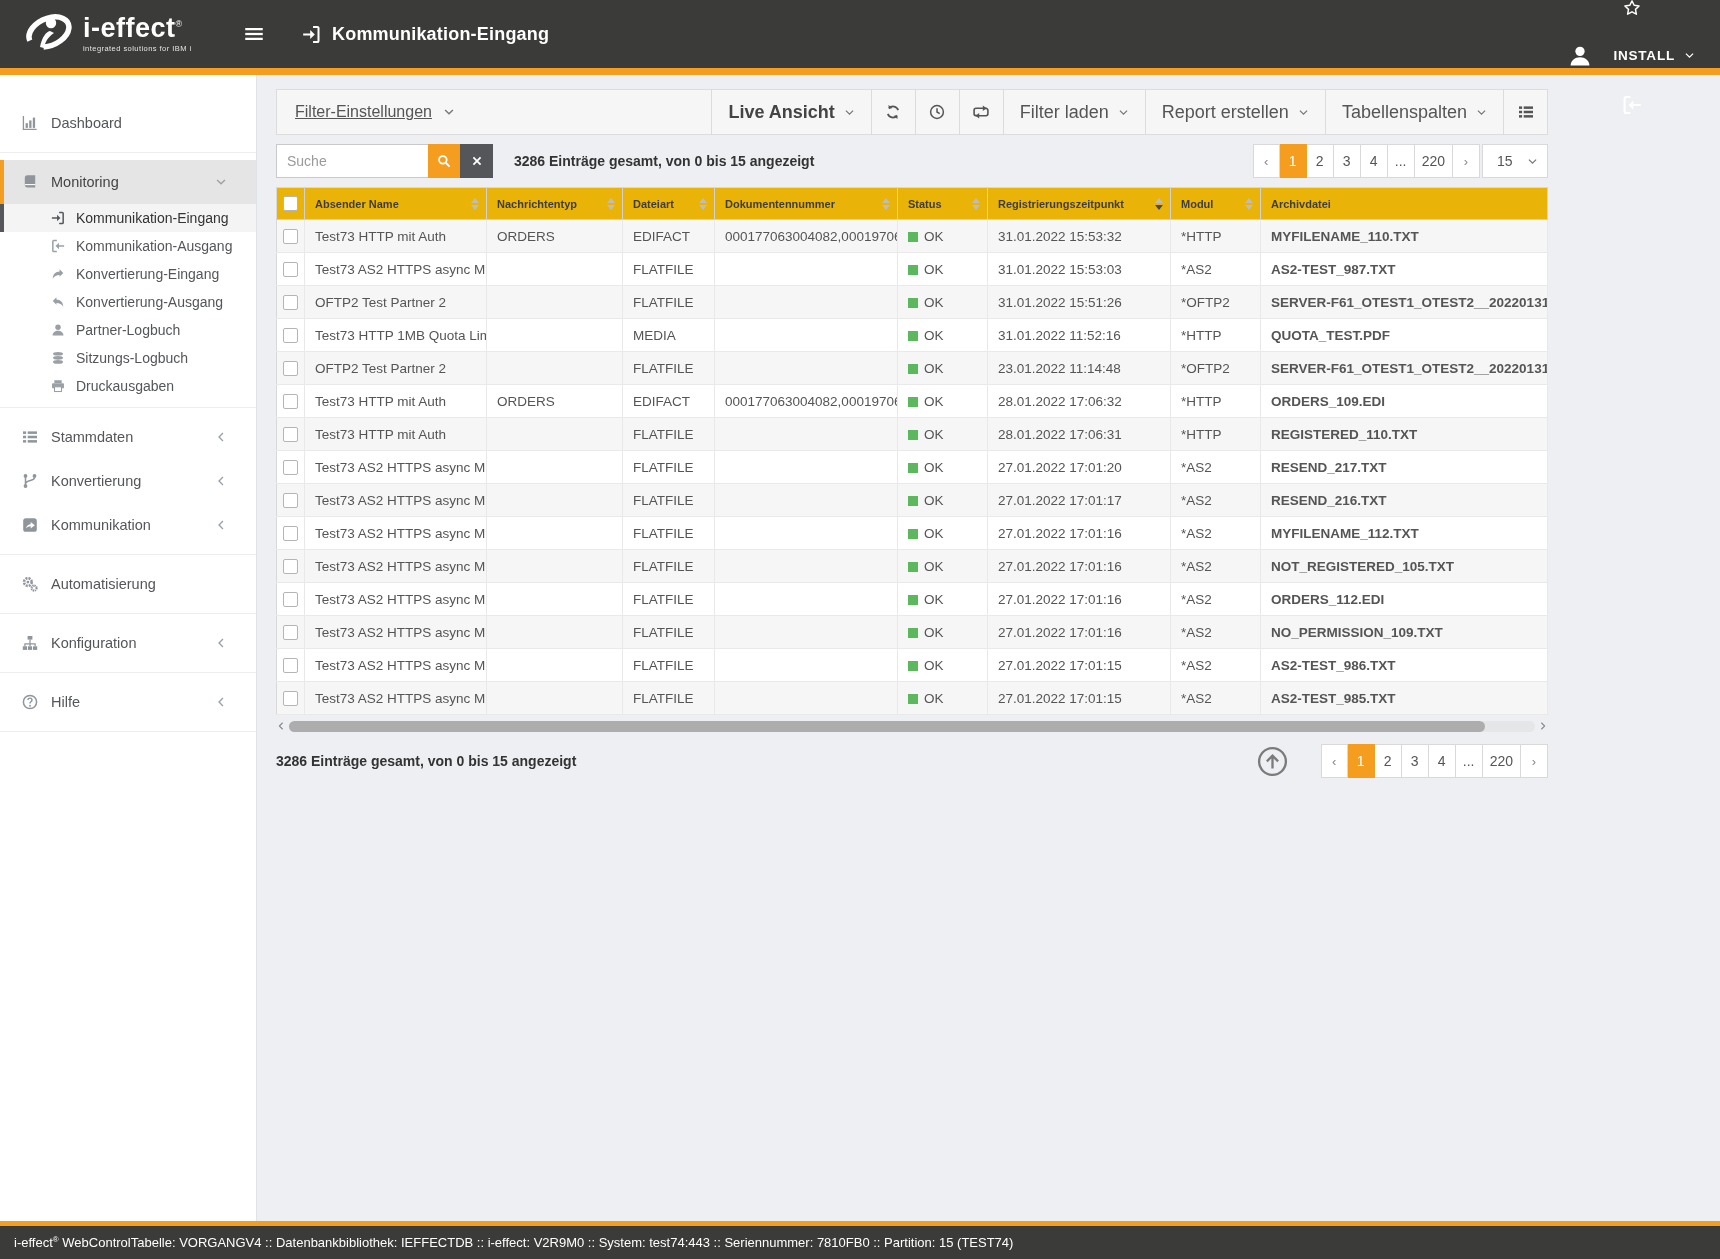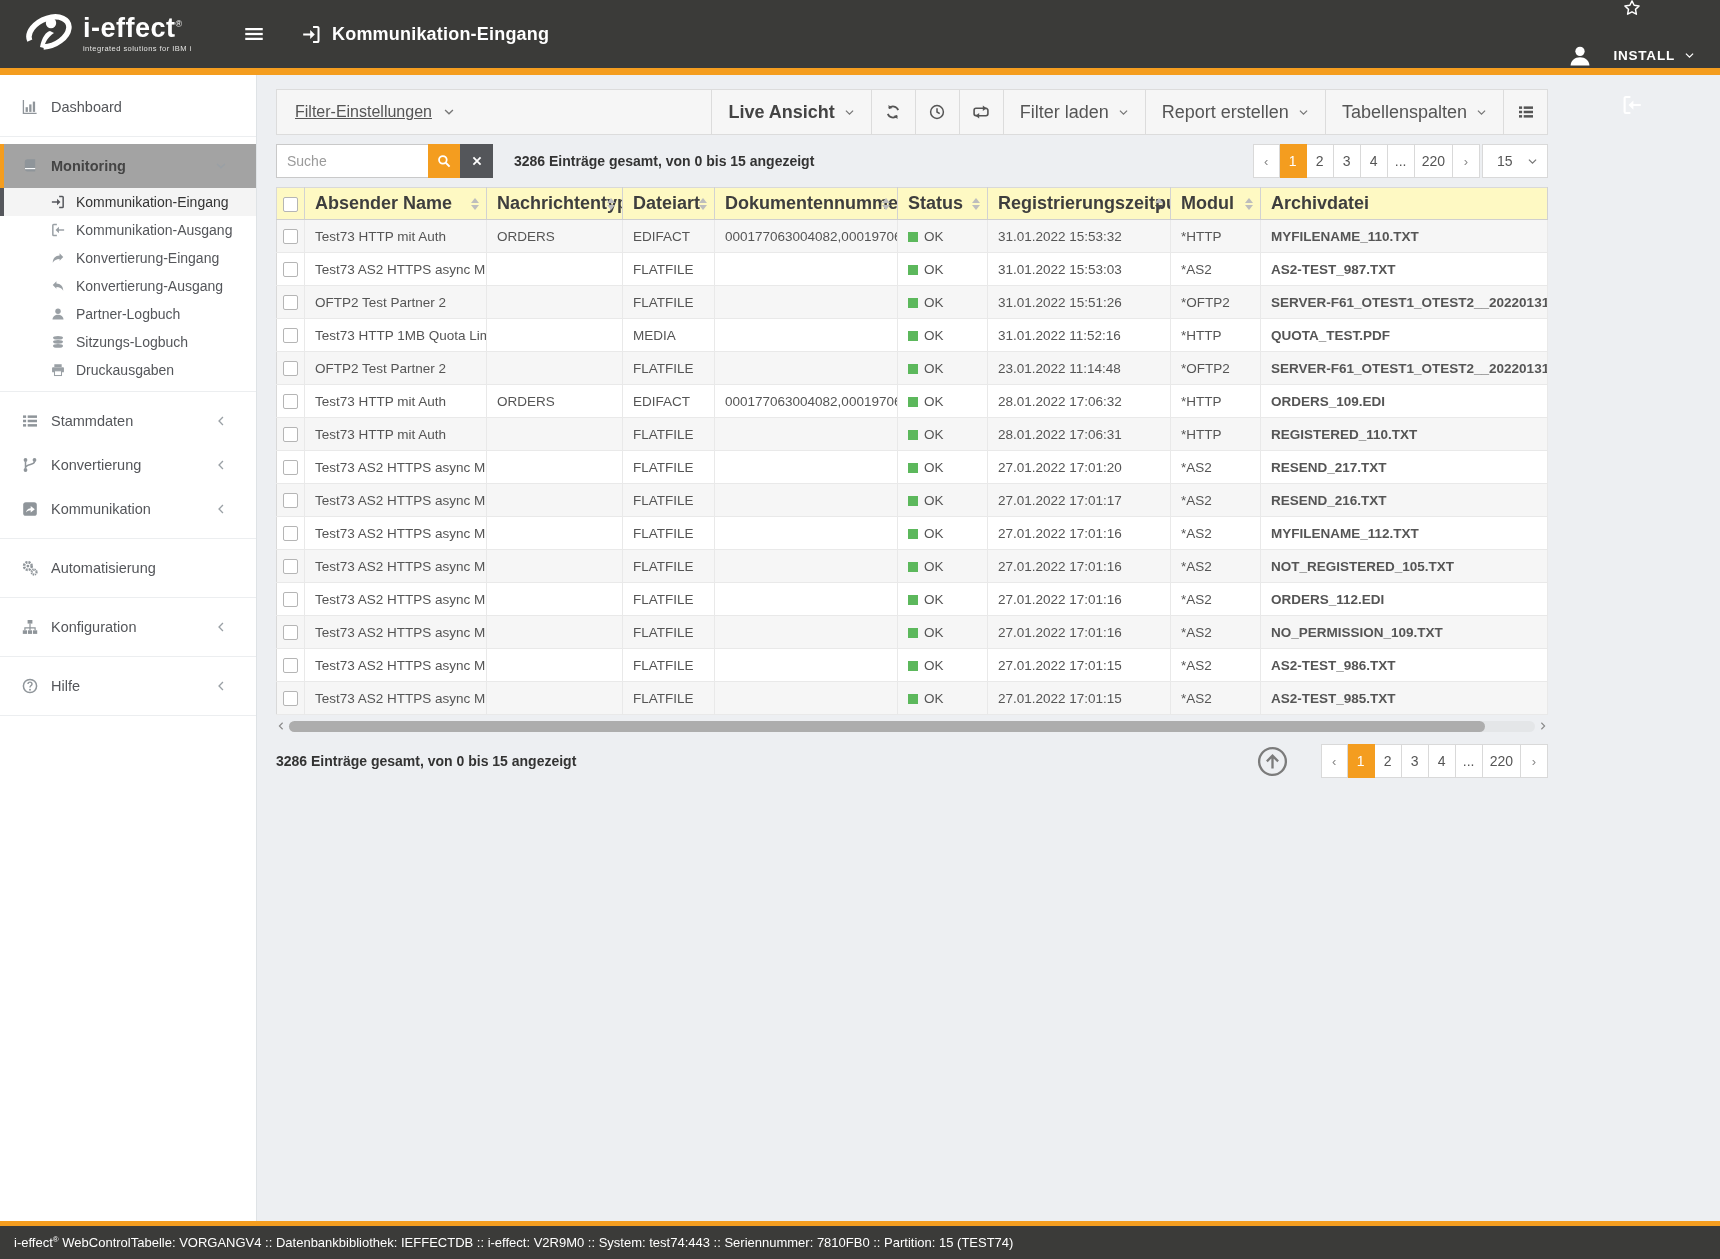--- a/index.html
+++ b/index.html
@@ -24,30 +24,30 @@
   .page-title-group .ico { font-size:19px; }
   .page-title { font-size:18px; font-weight:700; letter-spacing:.2px; }
   .topbar-right { margin-left:auto; display:flex; align-items:center; gap:27px; padding-right:25px;flex-direction:column; }
   .topbar-right .ico { font-size:18px; color:#fff; cursor:pointer; }
   .user-menu { display:flex; align-items:center; gap:9px; cursor:pointer; }
   .user-menu .label { font-size:13.5px; font-weight:700; letter-spacing:.8px; }
   .user-menu .chev { font-size:11px; }
 
   
   .main { display:flex; height:1146px; }
-  .sidebar { width:257px; background:#fff; border-right:1px solid #dfe3e6; padding-top:10px; flex:none; }
+  .sidebar { width:257px; background:#fff; border-right:1px solid #dfe3e6; padding-top:26px; flex:none; }
   .content { flex:1; padding:14px 0 0 19px; }
   .inner { width:1272px; }
 
   
   .side-item { display:flex; align-items:center; height:44px; padding:0 16px 0 18px;
                font-size:14.5px; color:#54565a; border-left:4px solid transparent; cursor:pointer; }
   .side-item .ico { font-size:16px; color:#8f959a; margin-right:13px; }
   .side-item .chev { margin-left:auto; font-size:12px; color:#9aa0a5; }
-  .side-item.expanded { border-left-color:#f49d1f; background:#a3a3a3; color:#444;font-weight:bold; }
+  .side-item.expanded { border-left-color:#f49d1f; background:#e5e5e5; color:#444; }
   .side-subitem { display:flex; align-items:center; height:28px; padding-left:47px;
                   font-size:14px; color:#54565a; border-left:4px solid transparent; cursor:pointer; }
   .side-subitem .ico { font-size:14px; color:#9aa0a5; margin-right:11px; }
   .side-subitem.active { border-left-color:#55575c; background:#f4f4f4; color:#333; }
   .side-subitem.active .ico { color:#55575c; }
   .side-divider { border-top:1px solid #eceef0; margin:7px 0; }
 
   
   .filter-bar { height:46px; background:#f6f6f6; border:1px solid #dcdcdc; display:flex; align-items:stretch; }
   .filter-label { display:flex; align-items:center; gap:11px; padding:0 18px; font-size:16px; color:#555; cursor:pointer;text-decoration:underline; }
@@ -77,21 +77,21 @@
   .page-box.active { background:#f49d1f; border-color:#f49d1f; color:#fff; }
   .page-box.nav { font-size:13px; color:#888; }
   .size-select { width:66px; height:34px; margin-left:2px; background:#fff; border:1px solid #d9d9d9;
                  display:flex; align-items:center; justify-content:space-between; padding:0 9px 0 14px;
                  font-size:14px; color:#555; cursor:pointer; }
   .size-select .chev { font-size:11px; color:#777; }
 
   
   table.grid { width:100%; margin-top:9px; border-collapse:collapse; table-layout:fixed; background:#fff;
                border:1px solid #d9d9d9; }
-  .grid th { background:#fef9c3; height:32px; font-size:18px; color:#3e3e3e; font-weight:700; text-align:left;
+  .grid th { background:#eab308; height:32px; font-size:11px; color:#3e3e3e; font-weight:700; text-align:left;
              padding:0 22px 0 10px; border-right:1px solid #d2d2d2; border-bottom:1px solid #cfcfcf;
              position:relative; white-space:nowrap; overflow:hidden; }
   .grid td { height:33px; font-size:13.5px; color:#555; padding:0 10px; border-right:1px solid #e9e9e9;
              border-bottom:1px solid #e9e9e9; white-space:nowrap; overflow:hidden; }
   .grid tbody tr:nth-child(odd) td { background:#f6f6f6; }
   .grid .cb-cell { text-align:center; padding:0; }
   .cb { width:15px; height:15px; border:1px solid #b5b5b5; border-radius:2px; background:#fff;
         display:inline-block; vertical-align:middle; cursor:pointer; }
   .cell-archiv { font-weight:700; color:#3a3a3a; }
   .okbox { display:inline-block; width:10px; height:10px; background:#5cb85c; margin-right:6px; vertical-align:-1px; }

